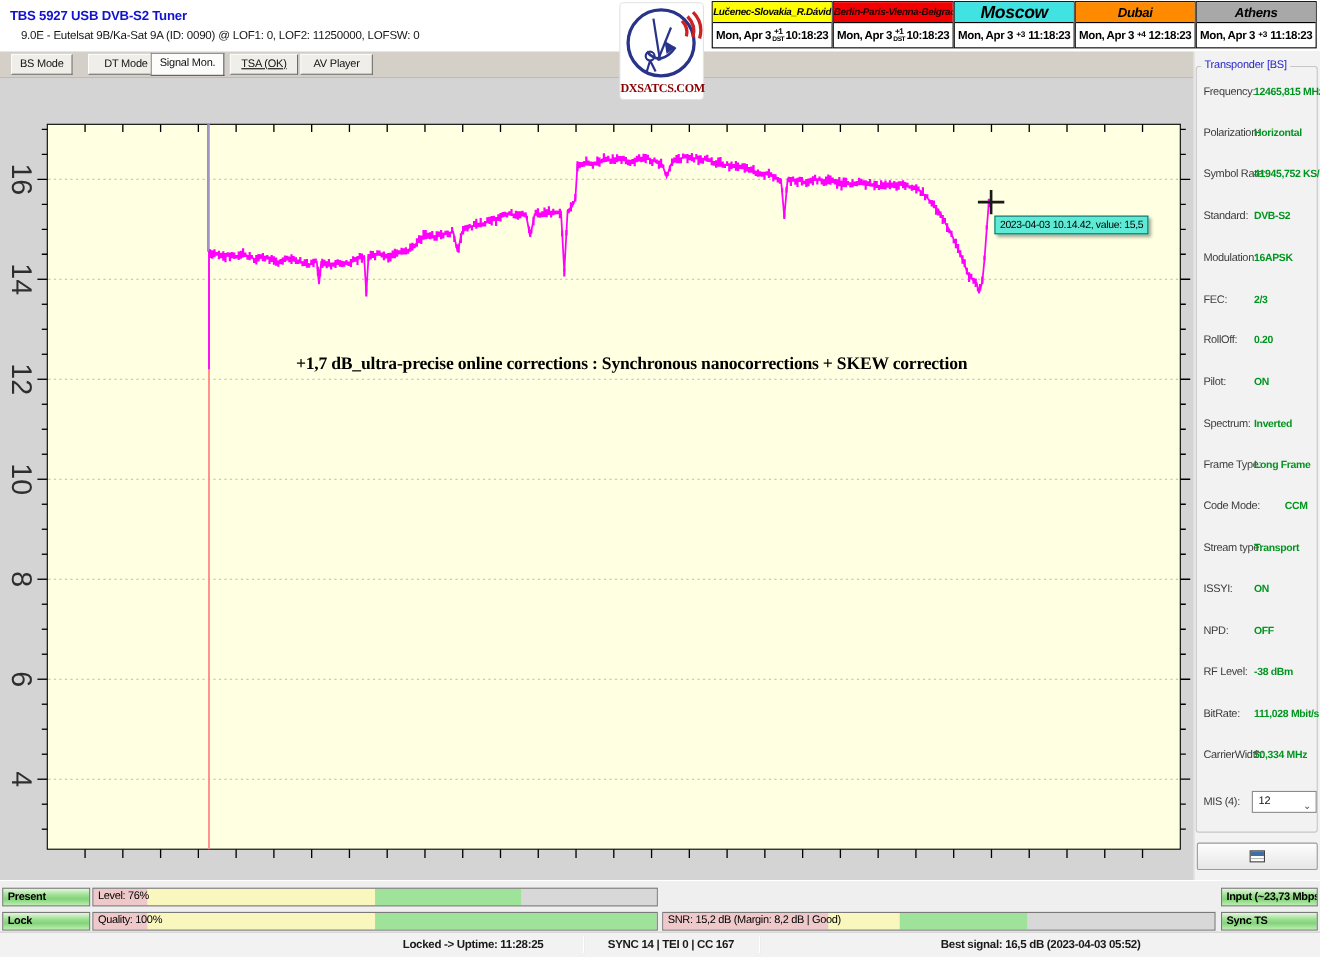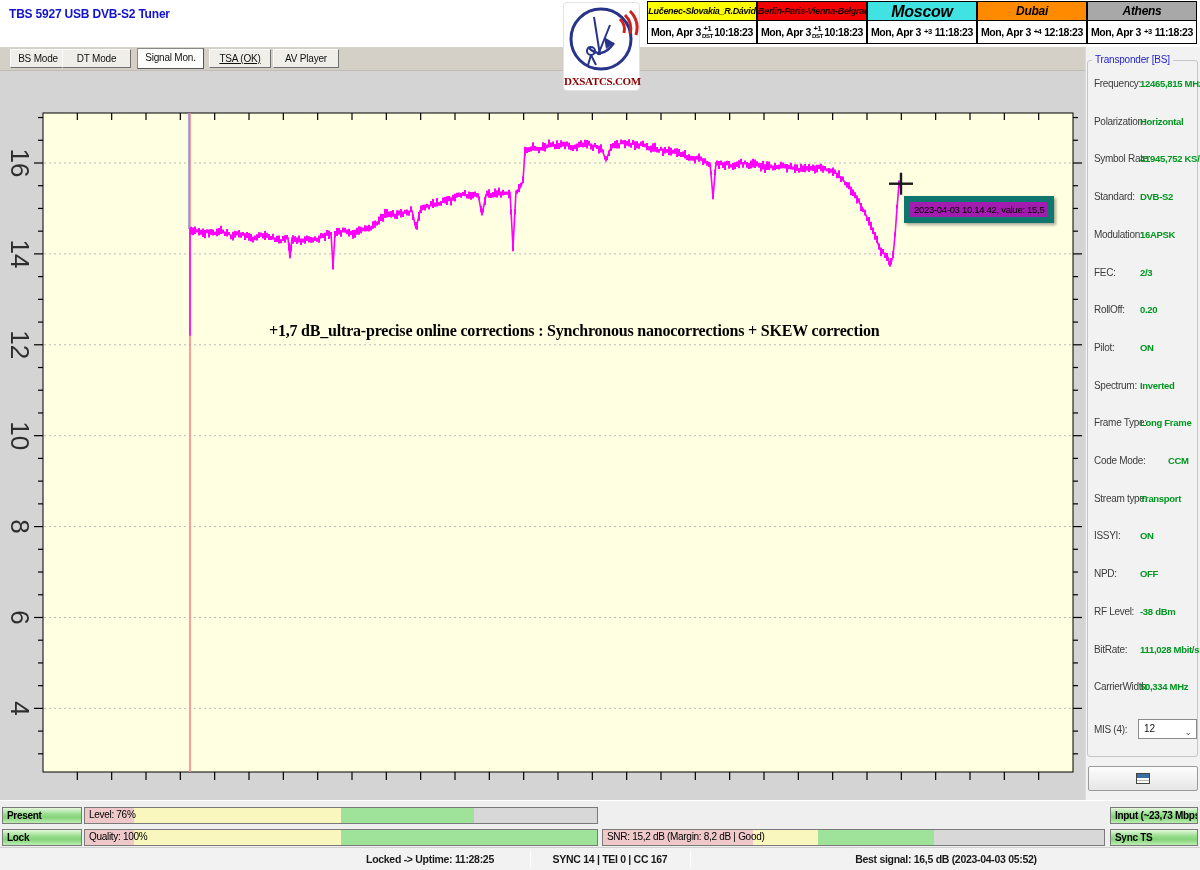--- a/index.html
+++ b/index.html
@@ -27,21 +27,21 @@
   
   #tabstrip { position:absolute; left:0; top:47px; width:1085px; height:24px; background:#d4d0c8; border-bottom:1px solid #c0bcb4; }
   .tab { position:absolute; top:49px; height:19px; background:#efeee9; border:1px solid; border-color:#fbfbfb #6e6e6e #6e6e6e #fbfbfb; font-size:10px; text-align:center; line-height:17px; color:#111; z-index:5; cursor:default; letter-spacing:-0.2px; }
   .tab.active { background:#fcfcfa; top:48px; height:21px; border-color:#888 #555 #555 #888; z-index:6; }
 
   
   #chartpanel { position:absolute; left:0; top:71px; width:1085px; height:729px; background:#d4d4d4; }
   .lg-line { position:absolute; height:2px; width:24px; top:89px; }
   .lg-text { position:absolute; top:81px; font-size:13px; color:#000; }
   #annotation { position:absolute; left:233px; top:320px; font-family:"Liberation Serif", serif; font-weight:bold; font-size:16px; color:#000000; letter-spacing:-0.2px; white-space:nowrap; z-index:8;margin-left:36px; }
-  #tooltip { position:absolute; left:904px; top:192px; background:#a21caf; border:6px solid #0f766e; box-shadow:2px 2px 3px rgba(0,0,0,0.35); font-size:9.5px; letter-spacing:-0.3px; color:#000; padding:2px 4px; white-space:nowrap; z-index:9; }
+  #tooltip { position:absolute; left:904px; top:192px; background:#5eead4; border:1px solid #0f766e; box-shadow:2px 2px 3px rgba(0,0,0,0.35); font-size:9.5px; letter-spacing:-0.3px; color:#000; padding:2px 4px; white-space:nowrap; z-index:9; }
 
   
   #sidebar { position:absolute; left:1085px; top:47px; width:115px; height:753px; background:#f2f2f2; border-left:1px solid #dcdcdc; }
   #groupbox { position:absolute; left:1087px; top:60px; width:111px; height:697px; border:1px solid #c6c6c6; border-radius:3px; }
   #group-title { position:absolute; left:1092px; top:54px; background:#f2f2f2; color:#2323cc; font-size:10px; padding:0 3px; letter-spacing:-0.2px; }
   .fld-l { position:absolute; left:1094px; font-size:10px; color:#3c3c3c; letter-spacing:-0.3px; white-space:nowrap; }
   .fld-v { position:absolute; left:1140px; font-size:9.5px; font-weight:bold; color:#00951f; letter-spacing:-0.3px; white-space:nowrap; }
   #mis-label { position:absolute; left:1094px; top:724px; font-size:10px; color:#3c3c3c; letter-spacing:-0.3px; }
   #mis-select { position:absolute; left:1138px; top:719px; width:59px; height:20px; background:#fff; border:1px solid #8a8a8a; font-size:10px; line-height:18px; padding-left:5px; color:#111; }
   #mis-chevron { position:absolute; right:4px; top:3px; font-size:9px; color:#555; }
@@ -61,20 +61,21 @@
   .sb-sep { position:absolute; top:3px; height:16px; width:1px; background:#b4b4b4; border-right:1px solid #fff; }
   .sb-text { position:absolute; top:5px; font-size:10.5px; font-weight:bold; color:#1a1a1a; letter-spacing:-0.3px; text-align:center; white-space:nowrap; }
 </style>
 </head>
 <body>
 
 <div id="win">
 
   <div id="topbar">
     <div id="title">TBS 5927 USB DVB-S2 Tuner</div>
+    <div id="subtitle">9.0E - Eutelsat 9B/Ka-Sat 9A (ID: 0090) @ LOF1: 0, LOF2: 11250000, LOFSW: 0</div>
   </div>
 
   <div id="clocks">
       <div class="clock" style="left: 647px;">
         <div class="hd" style="background: rgb(255, 255, 0); color: rgb(0, 0, 0); font-size: 9px;">Lučenec-Slovakia_R.Dávid</div>
         <div class="tm">
           <div>Mon, Apr 3</div>
           <div class="tz">
             <div class="tzoff">+1</div>
             <div class="tzdst">DST</div>
@@ -124,21 +125,21 @@
             <div class="tzdst"></div>
           </div>
           <div>11:18:23</div>
         </div>
       </div>
     </div>
 
   <div id="tabstrip"></div>
   <div id="tabs">
       <div class="tab" style="left: 10px; width: 56px;">BS Mode</div>
-      <div class="tab" style="left: 62px; width: 69px;">DT Mode</div>
+      <div class="tab" style="left: 80px; width: 69px;">DT Mode</div>
       <div class="tab active" style="left: 137px; width: 67px;">Signal Mon.</div>
       <div class="tab" style="left: 209px; width: 62px; text-decoration: underline;">TSA (OK)</div>
       <div class="tab" style="left: 273px; width: 66px;">AV Player</div>
     </div>
 
   <div id="logo">
     <svg width="75" height="70" viewBox="0 0 75 70">
       <circle cx="37" cy="36" r="30" fill="none" stroke="#28348a" stroke-width="3"></circle>
       <path d="M30 14 L36 52" stroke="#28348a" stroke-width="2" fill="none"></path>
       <path d="M46 22 L34 52" stroke="#28348a" stroke-width="2" fill="none"></path>

